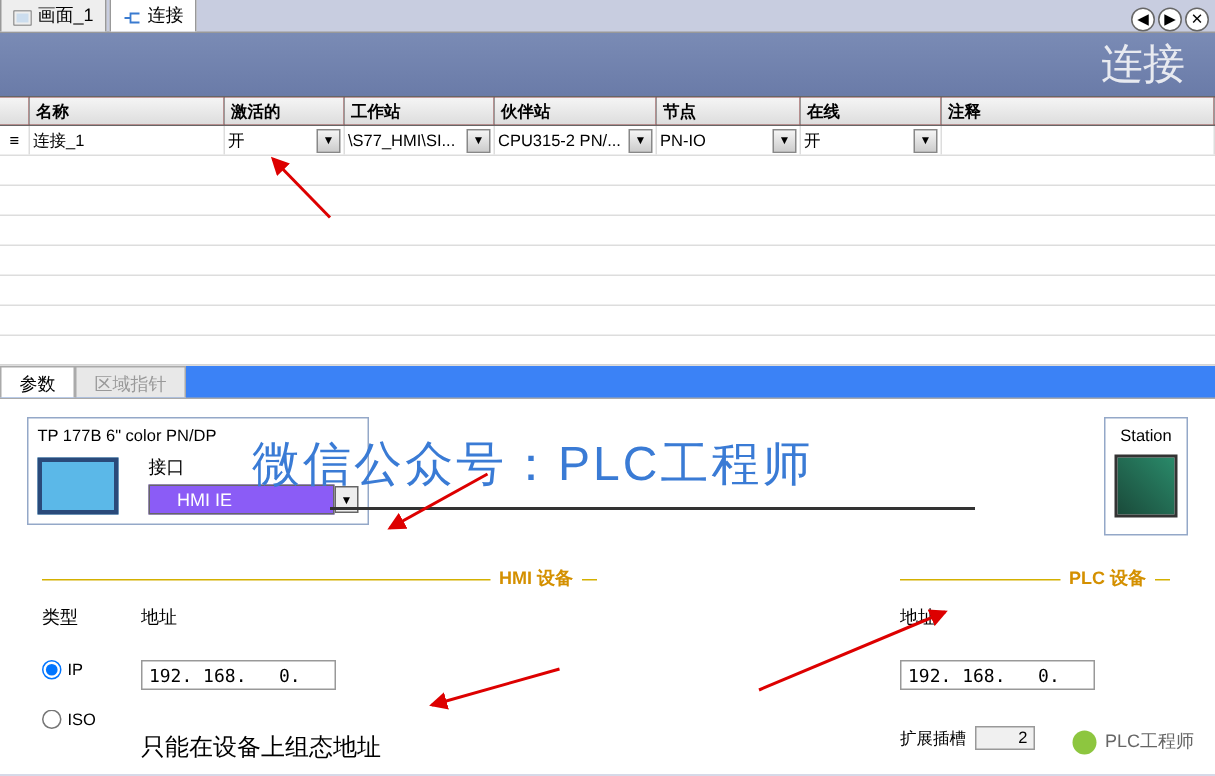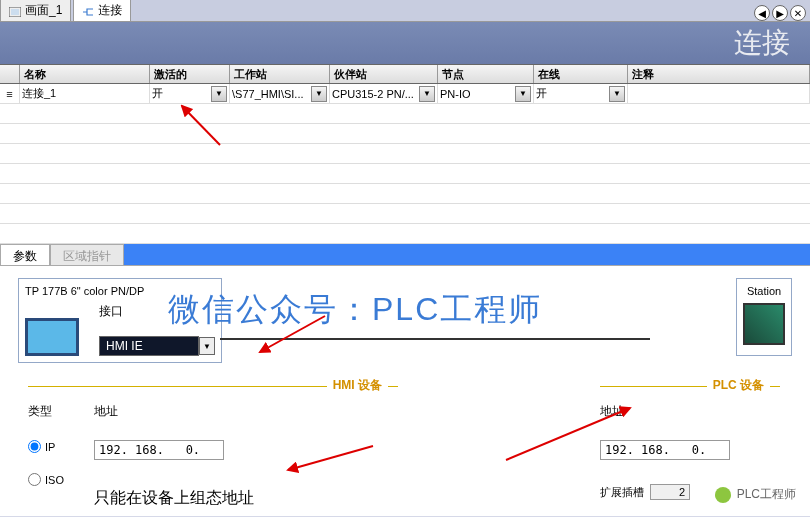--- a/index.html
+++ b/index.html
@@ -35,24 +35,24 @@
 .bottom-tabs { display: flex; background: #3b82f6; border-bottom: 1px solid #aaa; height: 22px; }
 .btab { padding: 3px 12px; font-size: 12px; border: 1px solid #aaa; border-bottom: none; background: #e8e8e8; cursor: pointer; }
 .btab.active { background: #fff; }
 .btab.disabled { color: #999; }
 
 .params-area { background: #fff; padding: 12px 18px; height: 250px; position: relative; }
 .device-row { display: flex; align-items: flex-start; gap: 20px; }
 .device-box { border: 1px solid #94a8c8; padding: 6px; }
 .device-title { font-size: 11px; margin-bottom: 6px; }
 .screen-icon { width: 54px; height: 38px; background: #5bb8e8; border: 3px solid #2a4a7a; display: inline-block; }
-.interface-group { display: flex; flex-direction: column; gap: 16px; }
+.interface-group { display: flex; flex-direction: column; gap: 3px; }
 .interface-label { font-size: 12px; }
 .interface-select { display: flex; align-items: center; }
-.interface-select .sel { background: #0f172a; color: #fff; padding: 2px 6px; font-size: 12px; width: 100px; border: 1px solid #666; }
+.interface-select .sel { background: #8b5cf6; color: #fff; padding: 2px 18px; font-size: 12px; width: 124px; border: 1px solid #666; }
 .interface-select .dd { width: 16px; height: 18px; border: 1px solid #666; background: #eee; display: flex; align-items: center; justify-content: center; font-size: 8px; cursor: pointer; }
 .station-box { margin-left: auto; text-align: center; }
 .station-icon { width: 42px; height: 42px; background: linear-gradient(45deg, #1a4a3a, #2a8a6a); border: 2px solid #333; display: inline-block; }
 .hline { position: absolute; height: 2px; background: #333; top: 72px; left: 220px; width: 430px; }
 
 .section-hmi, .section-plc { position: absolute; border-top: 1px solid #d4b000; padding-top: 6px; }
 .section-hmi { left: 28px; top: 120px; width: 370px; }
 .section-plc { left: 600px; top: 120px; width: 180px; }
 .section-title { position: absolute; top: -10px; right: 10px; background: #fff; padding: 0 6px; font-size: 12px; font-weight: bold; color: #d49000; }
 .field-row { display: flex; gap: 30px; margin-top: 10px; }

